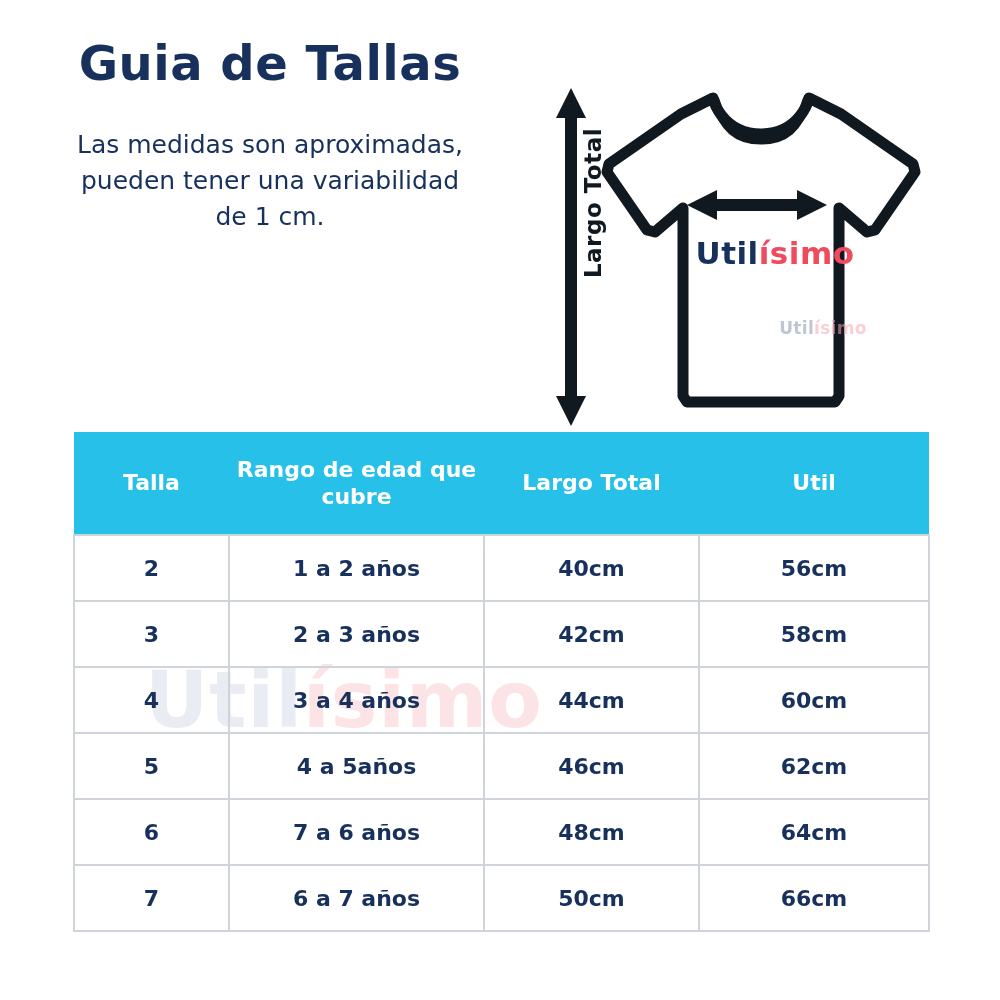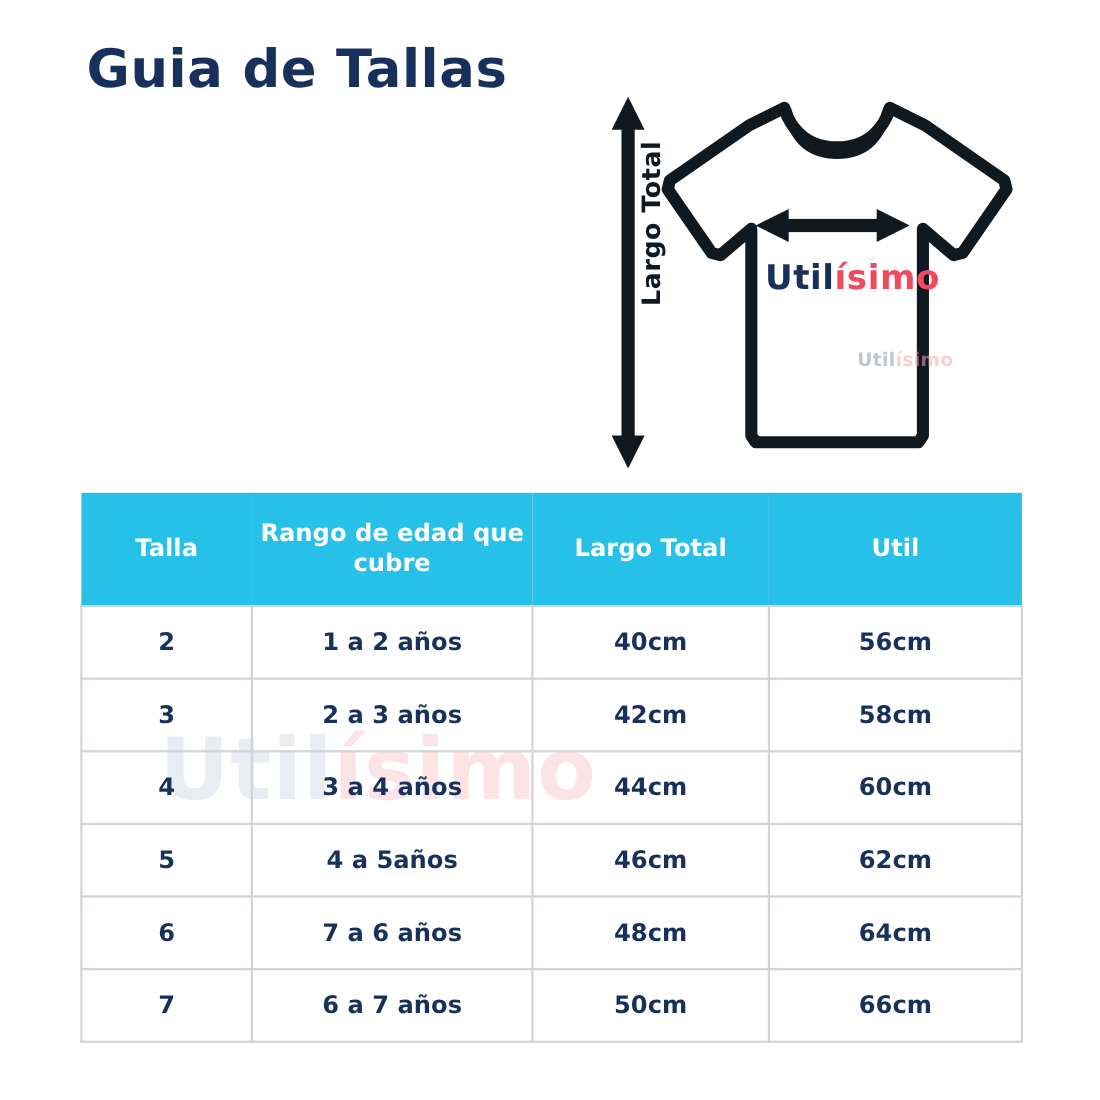--- a/index.html
+++ b/index.html
@@ -143,21 +143,21 @@
     pointer-events: none;
     z-index: 1;
   }
   .wm-util { color: #e9edf3; }
   .wm-isimo { color: #fbe3e6; }
 
   
   .table-wrap {
     position: absolute;
     left: 73px;
-    top: 448px;
+    top: 432px;
     width: 682px;
     z-index: 2;
   }
 
   table.size-table {
     border-collapse: collapse;
     width: 855px;
     table-layout: fixed;
   }
 
@@ -193,20 +193,21 @@
 </style>
 </head>
 <body>
 
 <div class="page">
 
   <div class="top">
 
     <div class="intro">
       <h1 class="title">Guia de Tallas</h1>
+      <p class="subtitle">Las medidas son aproximadas, pueden tener una variabilidad de 1 cm.</p>
     </div>
 
     <div class="shirt-wrap">
 
       <div class="largo-label">Largo Total</div>
 
       <svg class="v-arrow" viewBox="0 0 36 338">
         <polygon points="18,0 33,30 3,30" fill="#101820"></polygon>
         <rect x="12" y="26" width="12" height="286" fill="#101820"></rect>
         <polygon points="18,338 33,308 3,308" fill="#101820"></polygon>

